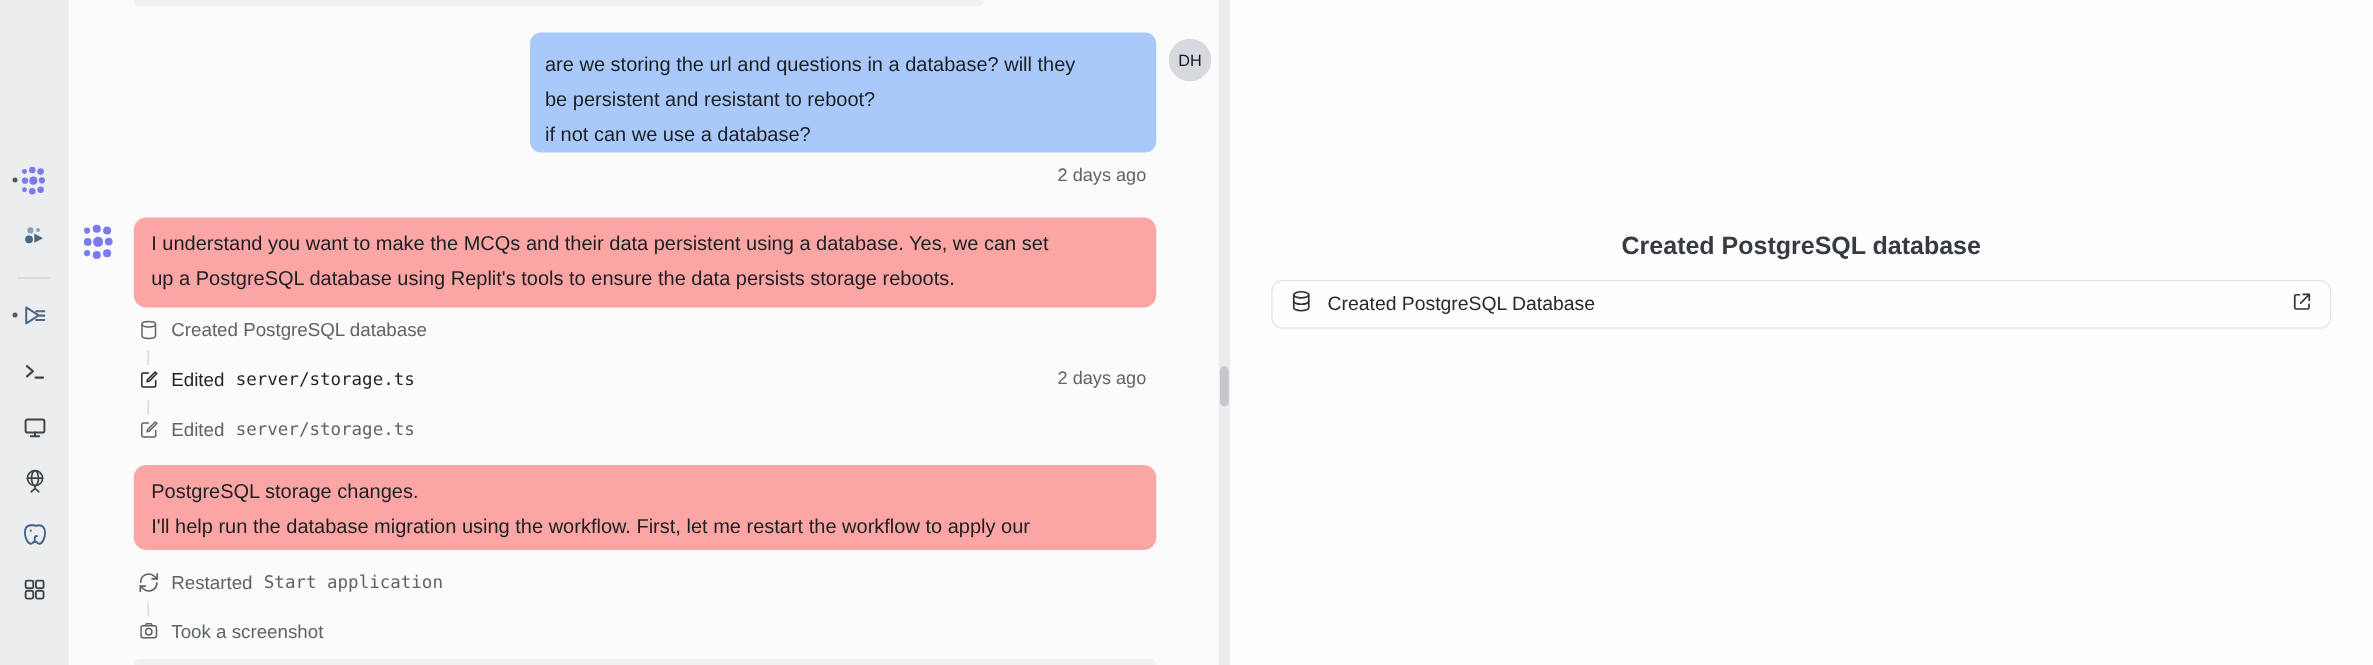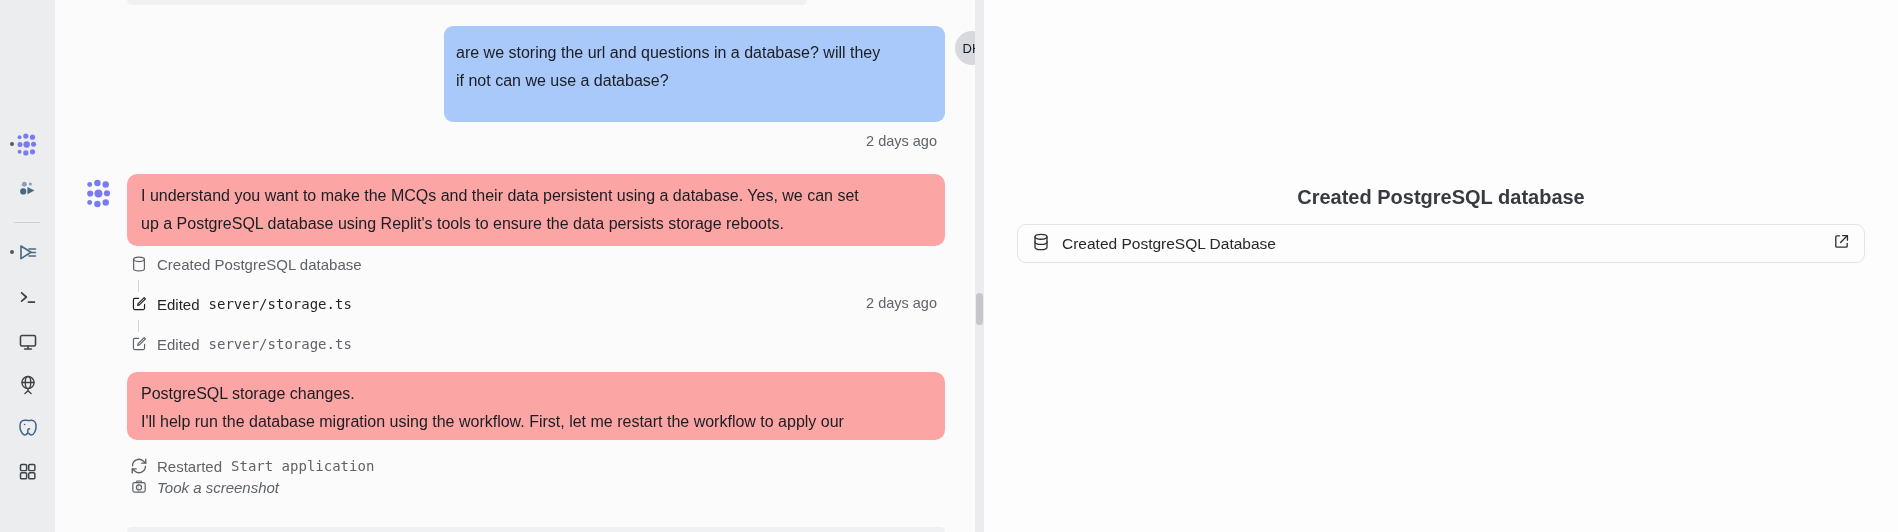--- a/index.html
+++ b/index.html
@@ -21,21 +21,21 @@
   }
   .tool svg { display:block; }
   .indicator {
     position:absolute; left:10px; top:50%; transform:translateY(-50%);
     width:4px; height:4px; border-radius:50%; background:#54585c;
   }
   .side-divider {
     position:absolute; left:14px; width:26px; height:1px; background:#cfd1d3;
   }
   
-  .chat { position:absolute; left:55px; top:0; width:920px; height:532px;margin-left:20px; }
+  .chat { position:absolute; left:55px; top:0; width:920px; height:532px; }
   .partial-card-top {
     position:absolute; left:52px; top:0; width:680px; height:5px;
     background:#f0f1f3; border-radius:0 0 10px 10px;
   }
   .partial-card-bottom {
     position:absolute; left:52px; top:527px; width:818px; height:5px;
     background:#f0f1f3; border-radius:10px 10px 0 0;
   }
   .bubble-user {
     position:absolute; left:369px; top:26px; width:501px; height:96px;
@@ -189,20 +189,21 @@
     </span>
   </div>
 </div>
 
 <div class="chat">
 
   <div class="partial-card-top"></div>
 
   <div class="bubble-user">
     <div class="msg-line">are we storing the url and questions in a database? will they</div>
+    <div class="msg-line">be persistent and resistant to reboot?</div>
     <div class="msg-line">if not can we use a database?</div>
   </div>
 
   <div class="avatar-user">DH</div>
 
   <div class="timestamp ts-1">2 days ago</div>
 
   <div class="avatar-agent">
     <svg width="31" height="31" viewBox="0 0 24 24" fill="#7b7bf1">
       <circle cx="4.4" cy="5" r="1.9"></circle>
@@ -273,21 +274,21 @@
         <path d="M3 21.2v-5.4h5.4"></path>
         <path d="M20.6 12.4a8.6 8.6 0 0 1-14.3 6.4l-3.3-3"></path>
       </svg>
     </span>
     <span class="tl-label">Restarted</span>
     <span class="tl-mono">Start application</span>
   </div>
 
   <div class="conn" style="top:481px;"></div>
 
-  <div class="tl-row row-gray" style="top:476px;font-style:italic;">
+  <div class="tl-row row-gray" style="top:494px;">
     <span class="tl-icon">
       <svg class="stroke" width="18" height="18" viewBox="0 0 24 24" style="stroke-width:1.6;">
         <rect x="3.8" y="6.2" width="16.4" height="12.6" rx="2"></rect>
         <circle cx="12" cy="12.5" r="3.4"></circle>
         <path d="M8.2 6.2L9.3 4h5.4l1.1 2.2"></path>
       </svg>
     </span>
     <span class="tl-label">Took a screenshot</span>
   </div>
 

